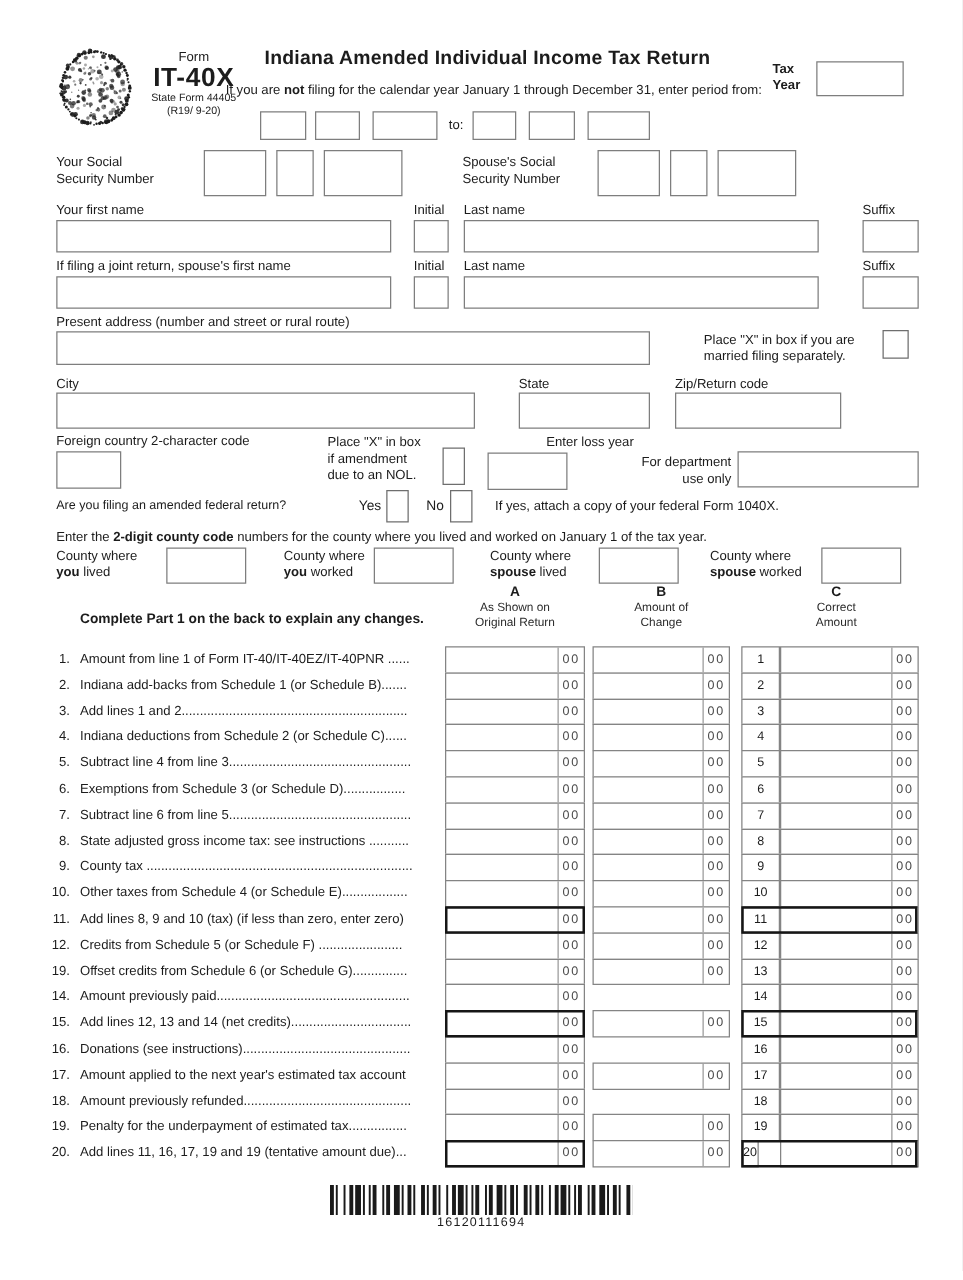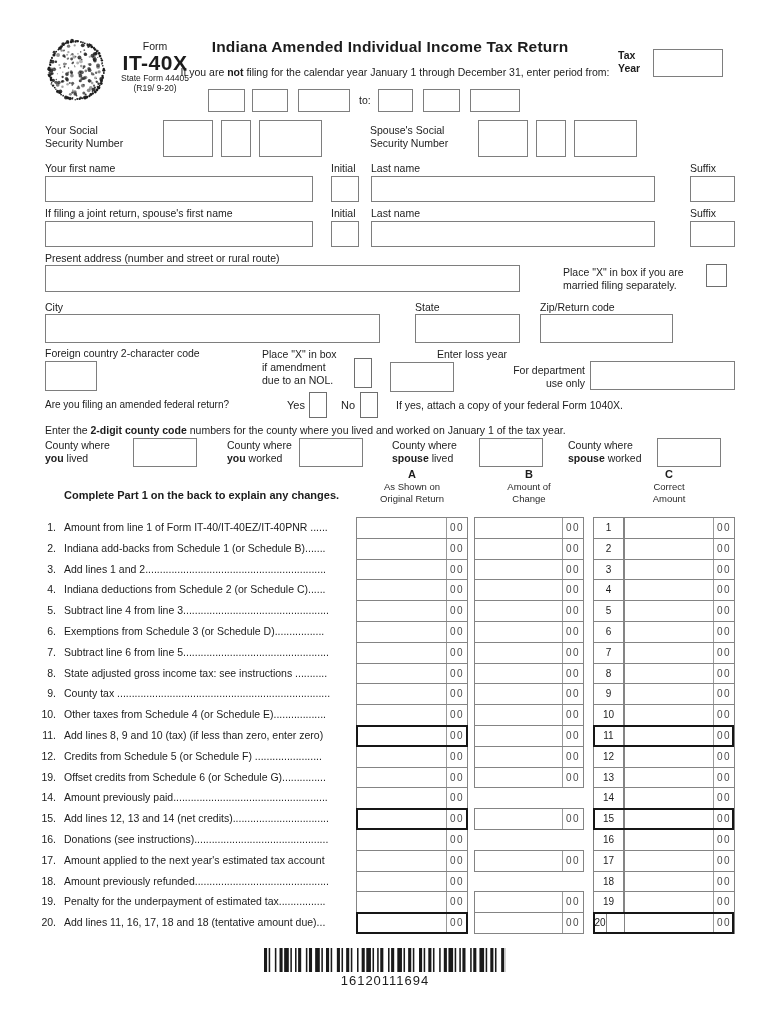--- a/index.html
+++ b/index.html
@@ -610,21 +610,21 @@
         <div class="cents" style="line-height: 19.8px;">00</div>
       </div>
       <div class="cell" style="left:474px;top:891.4000000000001px;width:110px;height:21.8px;">
         <div class="cents" style="line-height: 19.8px;">00</div>
       </div>
       <div class="cell cnum" style="left:593px;top:891.4000000000001px;width:31px;height:21.8px;line-height:19.8px;">19</div>
       <div class="cell" style="left:624px;top:891.4000000000001px;width:111px;height:21.8px;">
         <div class="cents" style="line-height: 19.8px;">00</div>
       </div>
       <div class="rownum" style="left:30px;top:912.2px;width:26px;line-height:21.8px;">20.</div>
-      <div class="rowlabel" style="left:64px;top:912.2px;width:290px;line-height:21.8px;">Add lines 11, 16, 17, 18 and 18 (tentative amount due)...</div>
+      <div class="rowlabel" style="left:64px;top:912.2px;width:290px;line-height:21.8px;">Add lines 11, 16, 17, 19 and 19 (tentative amount due)...</div>
       <div class="cell" style="left:356px;top:912.2px;width:112px;height:21.8px;">
         <div class="cents" style="line-height: 19.8px;">00</div>
       </div>
       <div class="cell" style="left:474px;top:912.2px;width:110px;height:21.8px;">
         <div class="cents" style="line-height: 19.8px;">00</div>
       </div>
       <div class="cell cnum" style="left:593px;top:912.2px;width:14px;height:21.8px;line-height:19.8px;">20</div>
       <div class="cell" style="left:624px;top:912.2px;width:111px;height:21.8px;">
         <div class="cents" style="line-height: 19.8px;">00</div>
       </div>
@@ -675,14 +675,14 @@
       <rect x="198.40000000000006" y="0" width="3.1" height="24" fill="#1a1a1a"></rect>
       <rect x="206.15000000000006" y="0" width="1.55" height="24" fill="#1a1a1a"></rect>
       <rect x="209.25000000000009" y="0" width="3.1" height="24" fill="#1a1a1a"></rect>
       <rect x="215.45000000000007" y="0" width="4.65" height="24" fill="#1a1a1a"></rect>
       <rect x="221.6500000000001" y="0" width="1.55" height="24" fill="#1a1a1a"></rect>
       <rect x="226.3000000000001" y="0" width="3.1" height="24" fill="#1a1a1a"></rect>
       <rect x="230.9500000000001" y="0" width="1.55" height="24" fill="#1a1a1a"></rect>
       <rect x="237.15000000000012" y="0" width="3.1" height="24" fill="#1a1a1a"></rect>
       <rect x="241.80000000000013" y="0" width="0.19999999999987494" height="24" fill="#1a1a1a"></rect>
     </svg>
-  <div class="abs" style="left:264px;top:973px;width:242px;text-align:center;font-size:13px;letter-spacing:1px;">16120111694</div>
+  <div class="abs" style="left:264px;top:973px;width:242px;text-align:center;font-size:10px;letter-spacing:1px;">16120111694</div>
 </div>
 
 </body></html>

